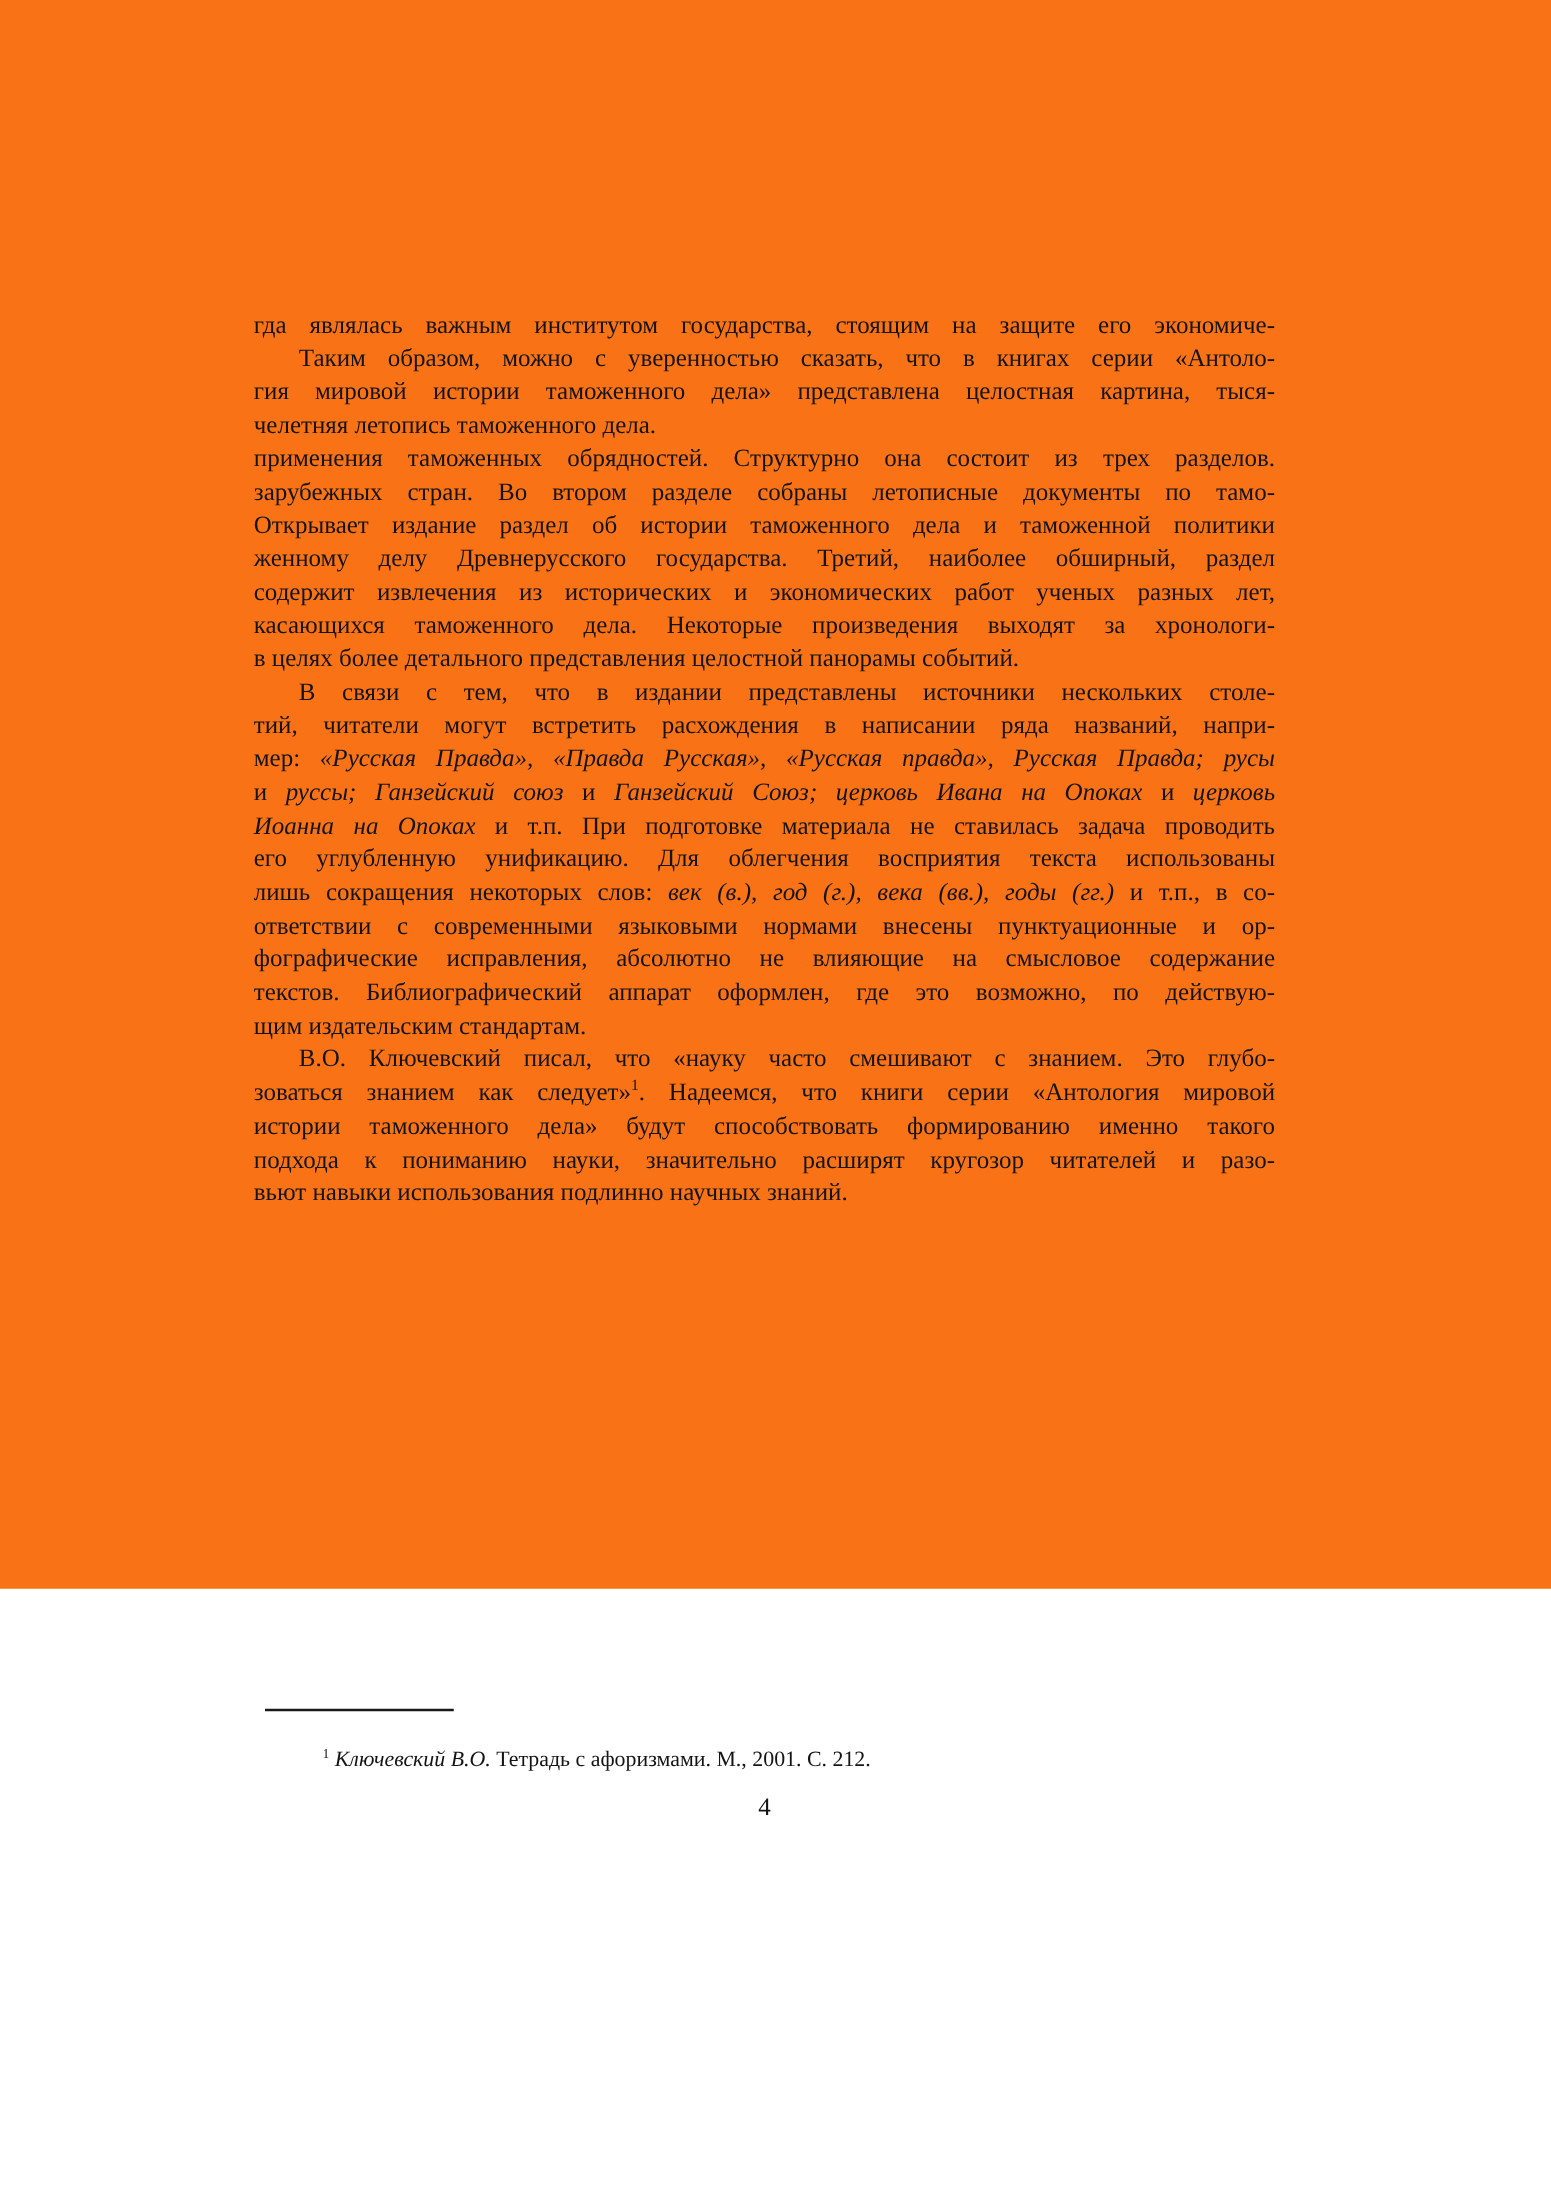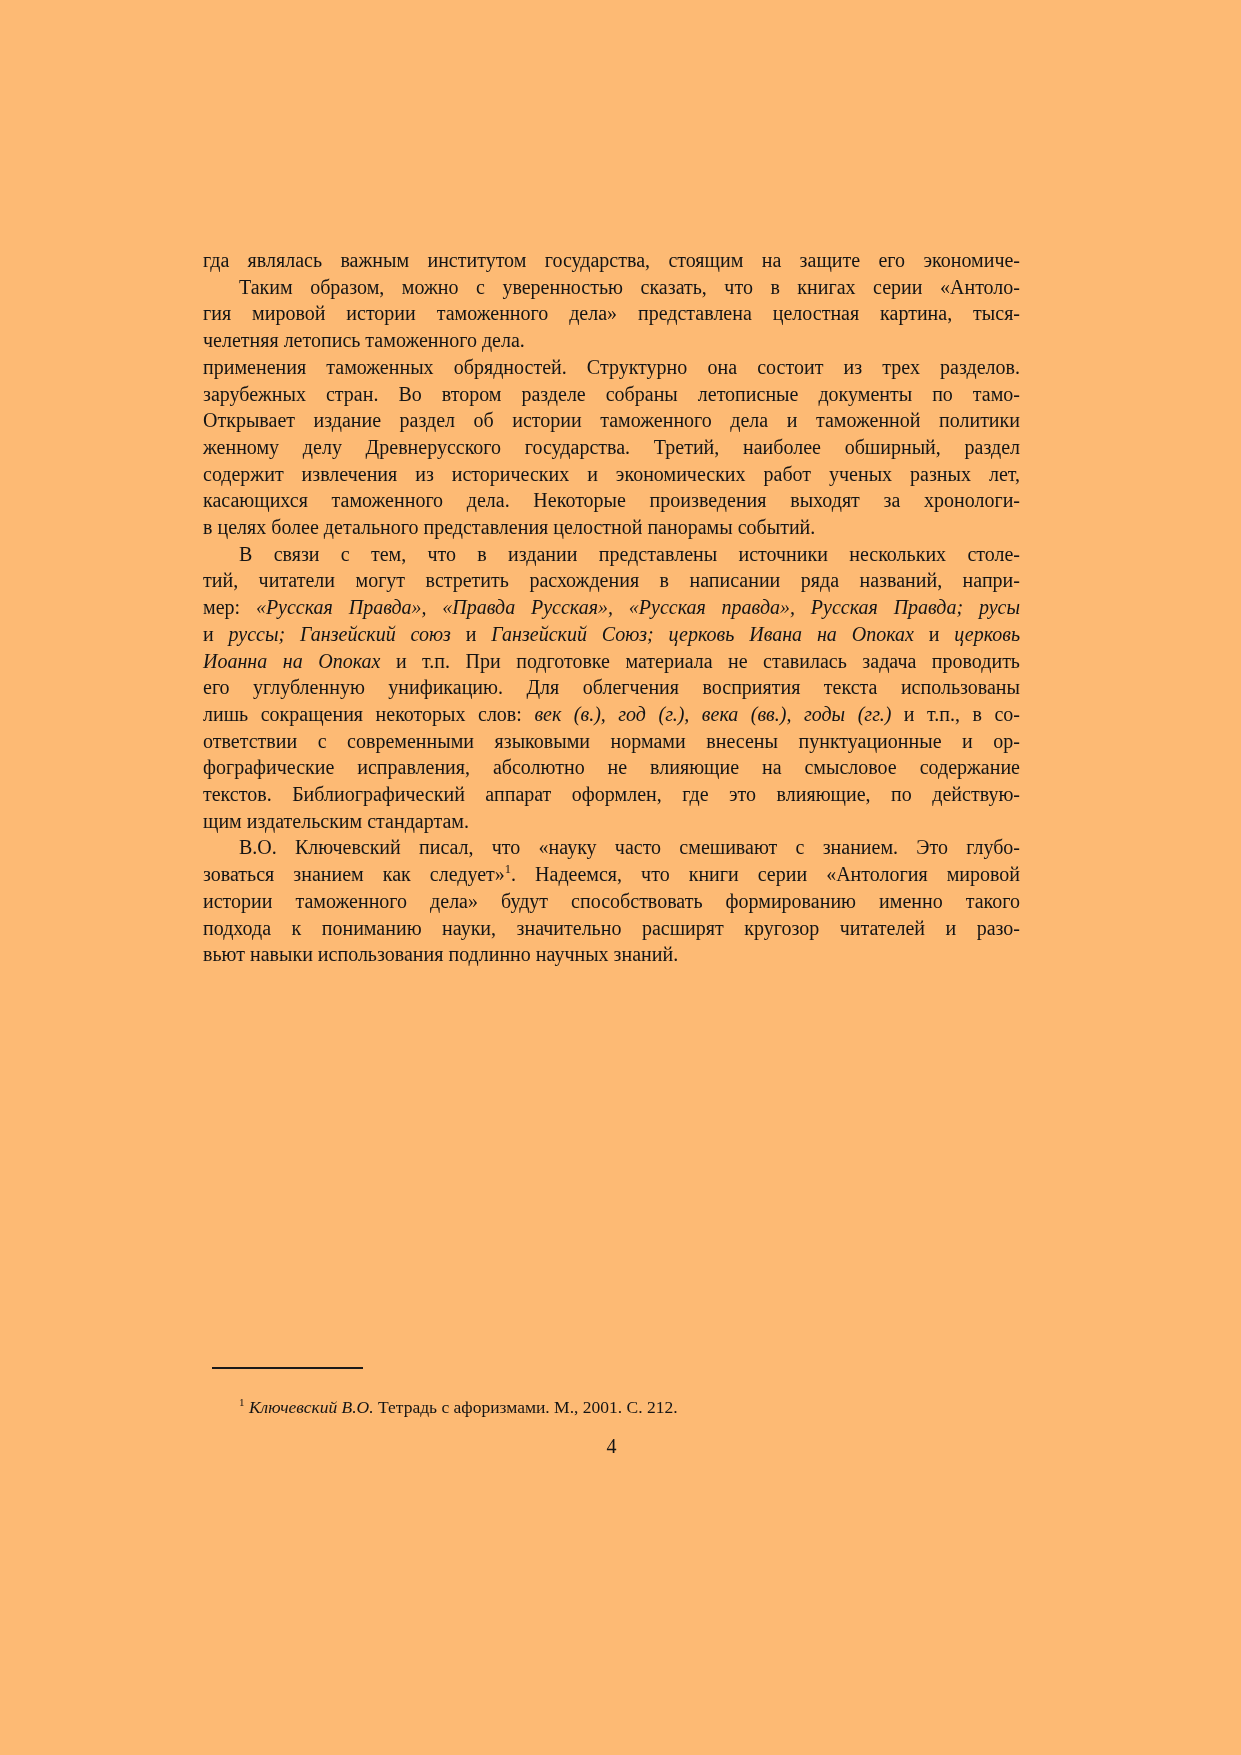--- a/index.html
+++ b/index.html
@@ -12,22 +12,22 @@
     background: #ffffff;
     font-family: "Liberation Serif", "DejaVu Serif", serif;
     color: #141414;
     position: relative;
     overflow: hidden;
   }
   .page {
     position: absolute;
     left: 0; top: 0;
     width: 1241px;
-    height: 1755px;
-    background: #fdba74;
+    height: 1271px;
+    background: #f97316;
   }
   .text-block {
     position: absolute;
     left: 203px;
     top: 247px;
     width: 817px;
     font-size: 20px;
     line-height: 26.7px;
   }
   .line {
@@ -52,21 +52,21 @@
   .footnote-rule {
     position: absolute;
     left: 212px;
     top: 1367px;
     width: 151px;
     height: 2px;
     background: #1a1a1a;
   }
   .footnote {
     position: absolute;
-    left: 192px;
+    left: 211px;
     top: 1378px;
     width: 817px;
     font-size: 17.5px;
     line-height: 23px;
     text-indent: 47px;
   }
   .footnote sup {
     font-size: 11px;
     line-height: 0;
     vertical-align: super;
@@ -103,21 +103,21 @@
       <div class="line last"><span>в целях более детального представления целостной панорамы событий.</span></div>
       <div class="line indent"><span>В связи с тем, что в издании представлены источники нескольких столе-</span></div>
       <div class="line"><span>тий, читатели могут встретить расхождения в написании ряда названий, напри-</span></div>
       <div class="line"><span>мер: </span><em>«Русская Правда», «Правда Русская», «Русская правда», Русская Правда; русы</em></div>
       <div class="line"><span>и </span><em>руссы; Ганзейский союз</em><span> и </span><em>Ганзейский Союз; церковь Ивана на Опоках</em><span> и </span><em>церковь</em></div>
       <div class="line"><em>Иоанна на Опоках</em><span> и т.п. При подготовке материала не ставилась задача проводить</span></div>
       <div class="line"><span>его углубленную унификацию. Для облегчения восприятия текста использованы</span></div>
       <div class="line"><span>лишь сокращения некоторых слов: </span><em>век (в.), год (г.), века (вв.), годы (гг.)</em><span> и т.п., в со-</span></div>
       <div class="line"><span>ответствии с современными языковыми нормами внесены пунктуационные и ор-</span></div>
       <div class="line"><span>фографические исправления, абсолютно не влияющие на смысловое содержание</span></div>
-      <div class="line"><span>текстов. Библиографический аппарат оформлен, где это влияющие, по действую-</span></div>
+      <div class="line"><span>текстов. Библиографический аппарат оформлен, где это возможно, по действую-</span></div>
       <div class="line last"><span>щим издательским стандартам.</span></div>
       <div class="line indent"><span>В.О. Ключевский писал, что «науку часто смешивают с знанием. Это глубо-</span></div>
       <div class="line"><span>зоваться знанием как следует»</span><sup>1</sup><span>. Надеемся, что книги серии «Антология мировой</span></div>
       <div class="line"><span>истории таможенного дела» будут способствовать формированию именно такого</span></div>
       <div class="line"><span>подхода к пониманию науки, значительно расширят кругозор читателей и разо-</span></div>
       <div class="line last"><span>вьют навыки использования подлинно научных знаний.</span></div>
     </div>
 
   <div class="footnote-rule"></div>
 

